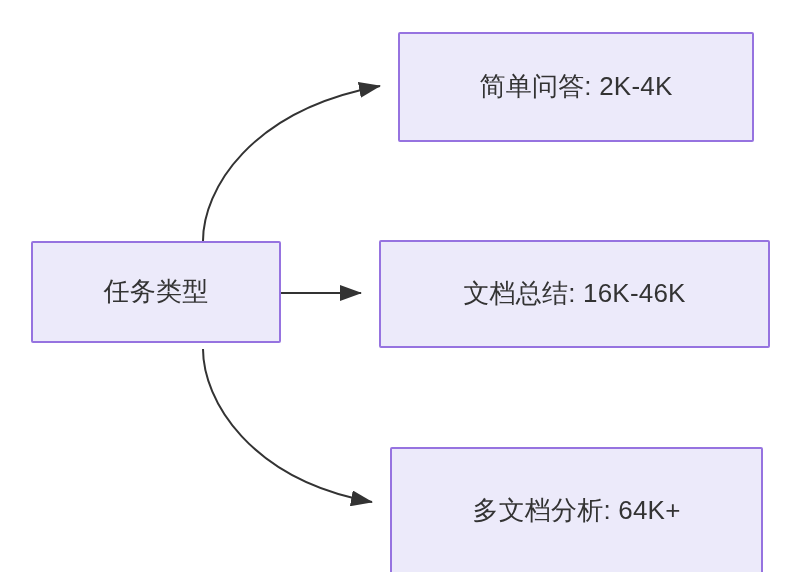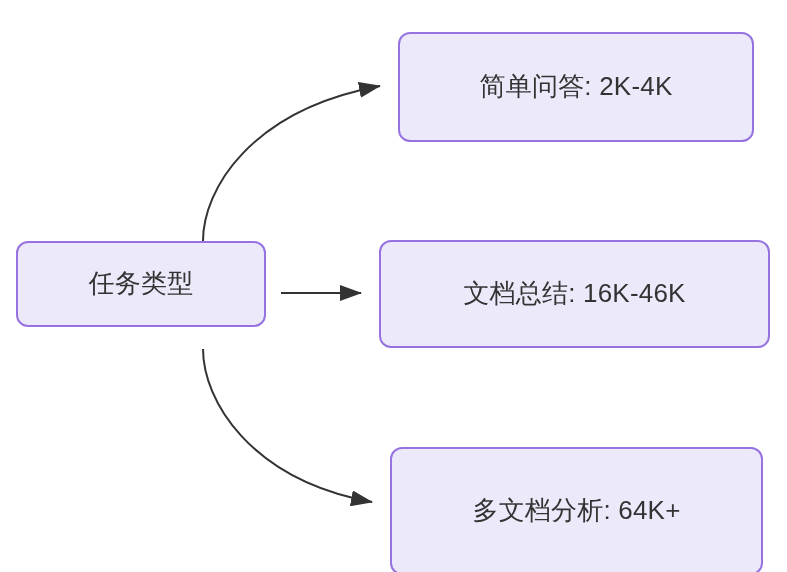--- a/index.html
+++ b/index.html
@@ -24,36 +24,36 @@
     top: 0;
     width: 787px;
     height: 572px;
     pointer-events: none;
   }
   .flow-node {
     position: absolute;
     box-sizing: border-box;
     background: #ECEAFA;
     border: 2px solid #9673E0;
-    border-radius: 12px;
+    border-radius: 2px;
     display: flex;
     align-items: center;
     justify-content: center;
     z-index: 2;
   }
   .node-label {
     font-size: 26px;
     line-height: 1.2;
     color: #333333;
     white-space: nowrap;
     letter-spacing: 0.2px;
     text-align: center;
   }
   
-  #node-source      { left: 16px;  top: 241px; width: 250px; height: 86px; align-items: center; }
+  #node-source      { left: 31px;  top: 241px; width: 250px; height: 102px; align-items: center; }
   #node-simple-qa   { left: 398px; top: 32px;  width: 356px; height: 110px; }
   #node-doc-summary { left: 379px; top: 240px; width: 391px; height: 108px; }
   #node-multi-doc   { left: 390px; top: 447px; width: 373px; height: 128px; }
 </style>
 </head>
 <body>
 
 <div id="diagram-canvas">
 
   <svg id="edge-layer" viewBox="0 0 787 572" width="787" height="572" xmlns="http://www.w3.org/2000/svg">

